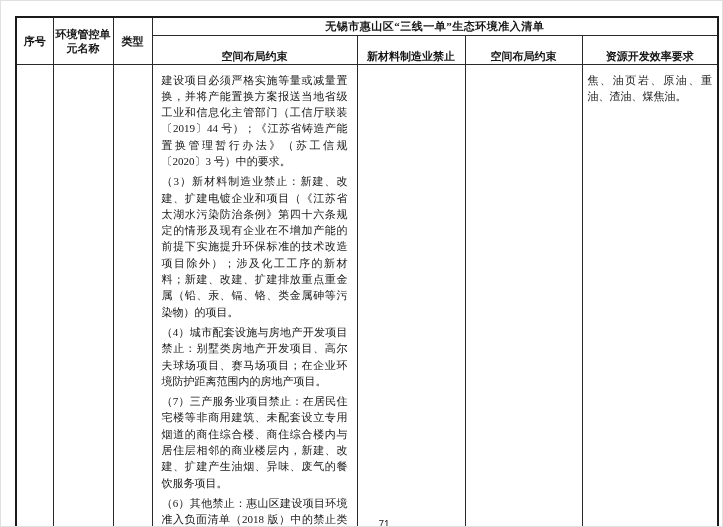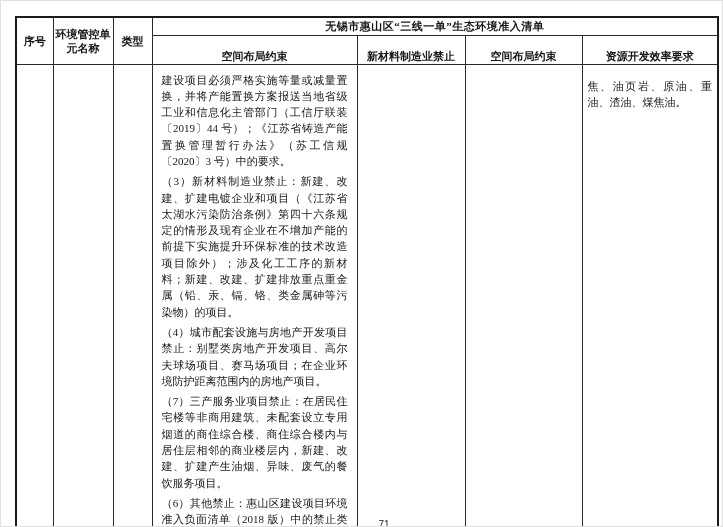--- a/index.html
+++ b/index.html
@@ -62,21 +62,21 @@
     height: 424px;
   }
   .long-text {
     padding: 3px 5px 2px 5px;
     font-size: 11px;
     line-height: 16.3px;
     text-align: justify;
   }
   .long-text p { margin: 4px; }
   .short-text {
-    padding: 13px 5px 2px 5px;
+    padding: 7px 5px 2px 5px;
     font-size: 11px;
     line-height: 16.3px;
     text-align: justify;
   }
   .page-number {
     position: absolute;
     left: 0;
     right: 0;
     top: 518px;
     text-align: center;

